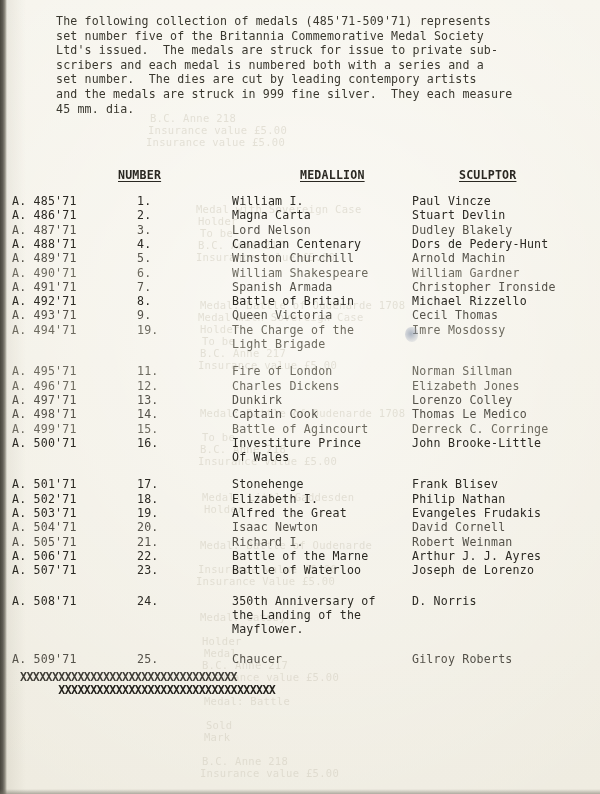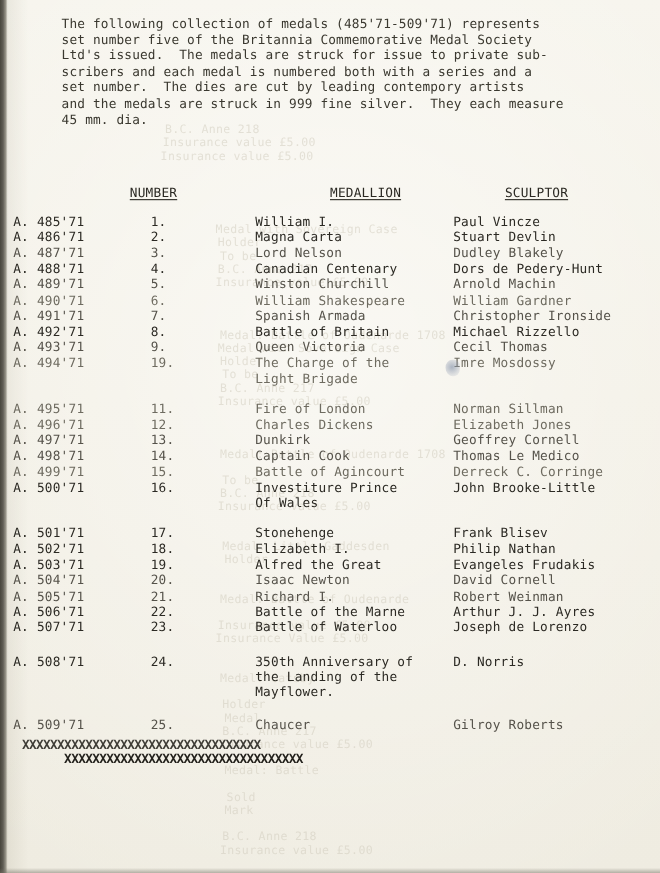--- a/index.html
+++ b/index.html
@@ -94,20 +94,21 @@
   }
   .c-ref      { left: 12px;  }
   .c-num      { left: 137px; }
   .c-med      { left: 232px; }
   .c-sculptor { left: 412px; }
 
   .hdr .cell {
     text-decoration: underline;
     text-underline-offset: 2px;
     color: #2a2822;
+    font-weight: bold;
   }
   .hdr .c-num      { left: 118px; }
   .hdr .c-med      { left: 300px; }
   .hdr .c-sculptor { left: 459px; }
 
   
   .ink-light .cell { color: #6e6b60; }
   .ink-mid   .cell { color: #55524a; }
   .ink-dark  .cell { color: #2b2923; }
 
@@ -277,21 +278,21 @@
           <div class="row ink-light" style="top: 210.6px;">
             <span class="cell c-ref">A. 496'71</span>
             <span class="cell c-num">12.</span>
             <span class="cell c-med" style="white-space: pre;">Charles Dickens</span>
             <span class="cell c-sculptor">Elizabeth Jones</span>
           </div>
           <div class="row ink-mid" style="top: 224.9px;">
             <span class="cell c-ref">A. 497'71</span>
             <span class="cell c-num">13.</span>
             <span class="cell c-med" style="white-space: pre;">Dunkirk</span>
-            <span class="cell c-sculptor">Geoffrey Cornell</span>
+            <span class="cell c-sculptor">Lorenzo Colley</span>
           </div>
           <div class="row ink-mid" style="top: 239.2px;">
             <span class="cell c-ref">A. 498'71</span>
             <span class="cell c-num">14.</span>
             <span class="cell c-med" style="white-space: pre;">Captain Cook</span>
             <span class="cell c-sculptor">Thomas Le Medico</span>
           </div>
           <div class="row ink-light" style="top: 253.5px;">
             <span class="cell c-ref">A. 499'71</span>
             <span class="cell c-num">15.</span>

